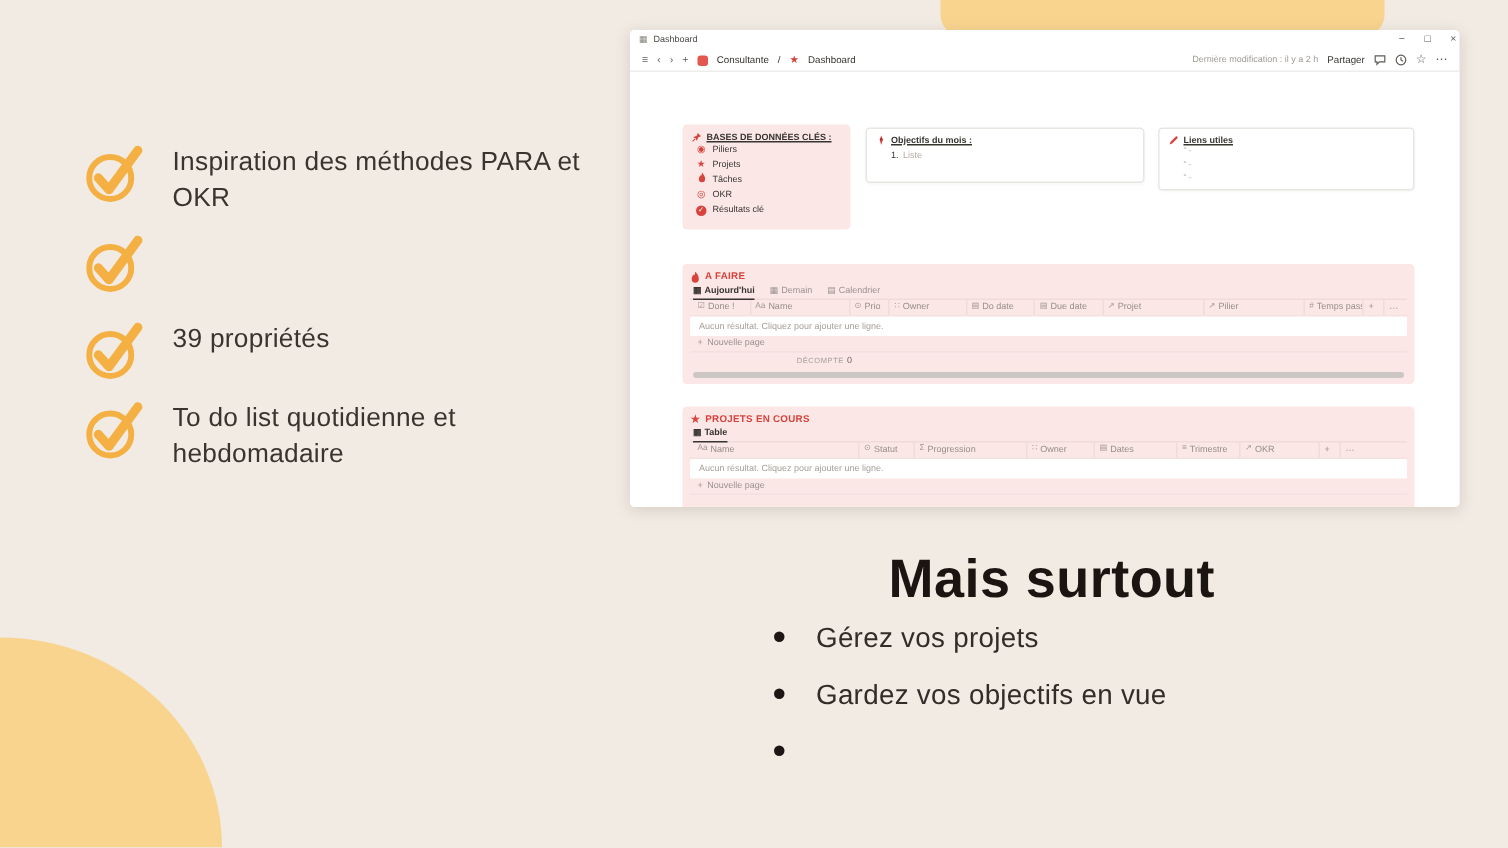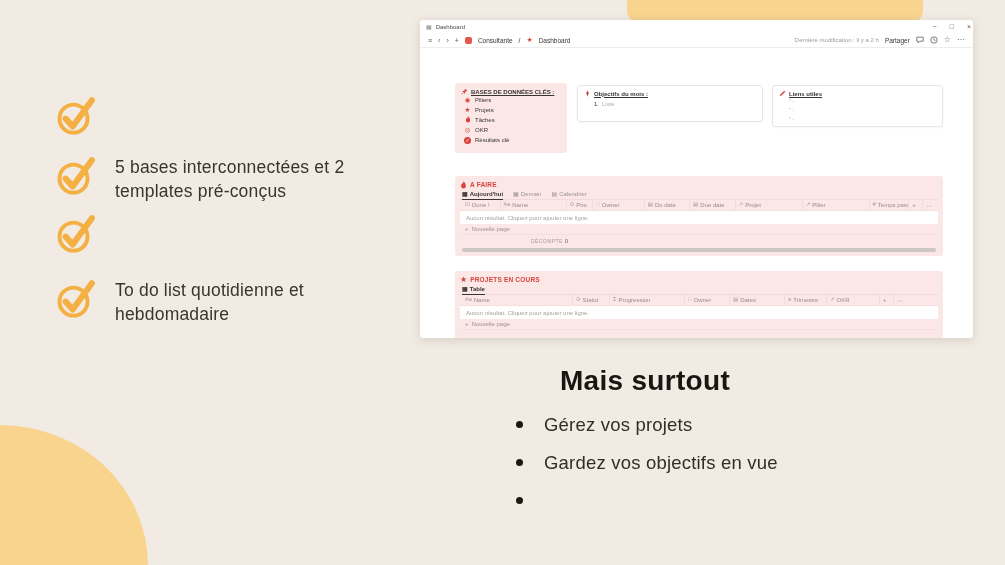--- a/index.html
+++ b/index.html
@@ -10,21 +10,21 @@
   .shape-top-right { position:absolute; left:627px; top:0; width:296px; height:24px;
     background:#f8d48f; border-radius:0 0 14px 14px; z-index:1; }
   .shape-bottom-left { position:absolute; left:0; bottom:0; width:148px; height:140px;
     background:#f8d48f; border-top-right-radius:148px 140px; z-index:1; }
 
   
   .checklist { position:absolute; left:56px; top:93px; z-index:2; }
   .check-item { position:absolute; left:0; display:flex; gap:17px; width:360px; }
   .check-item svg { flex:0 0 42px; width:42px; height:42px; }
   .check-item p { font-size:17.5px; line-height:24px; color:#3a342f; width:295px; letter-spacing:.2px; }
-  .ci-0 { top:2px; } .ci-1 { top:62px; } .ci-2 { top:120px; } .ci-3 { top:173px;margin-top:12px; }
+  .ci-0 { top:2px; } .ci-1 { top:62px; } .ci-2 { top:120px; } .ci-3 { top:173px; }
 
   
   .window { position:absolute; left:420px; top:20px; width:553px; height:318px; background:#fff;
     border-radius:3px; box-shadow:0 2px 10px rgba(90,70,50,.18); z-index:2; overflow:hidden;
     font-family:"Liberation Sans", sans-serif; }
   .titlebar { height:13px; display:flex; align-items:center; padding:0 6px; gap:4px; }
   .titlebar .app-ic { font-size:6px; color:#8a8680; line-height:1; }
   .titlebar .ttl { font-size:6px; color:#4c4844; }
   .win-controls { margin-left:auto; display:flex; gap:13px; align-items:center; }
   .win-controls span { font-size:7px; color:#5c5855; line-height:1; }
@@ -84,52 +84,53 @@
     font-size:6px; color:#a8a09a; border-radius:1px; }
   .newpage { height:11px; display:flex; align-items:center; gap:3px; padding-left:5px;
     font-size:6px; color:#9b9491; border-bottom:1px solid #f3e0df; }
   .countrow { height:9px; display:flex; align-items:center; justify-content:flex-end;
     width:108px; gap:2px; margin-top:1px; }
   .count-label { font-size:5px; letter-spacing:.4px; color:#a59d98; }
   .count-value { font-size:6px; color:#6f6965; }
   .hscroll { height:4px; background:#ccc7c2; border-radius:2px; margin:3px 2px 0 2px; }
 
   
-  .bottom-head { position:absolute; left:480px; top:365px; width:330px; text-align:center;
-    font-size:28px; font-weight:800; color:#1b1511; letter-spacing:.3px; z-index:2; }
+  .bottom-head { position:absolute; left:480px; top:365px; width:330px; text-align:right;
+    font-size:36px; font-weight:800; color:#1b1511; letter-spacing:.3px; z-index:2; }
   .bottom-list { position:absolute; left:516px; top:413px; list-style:none; z-index:2; }
   .bottom-list li { display:flex; gap:21px; margin-bottom:15px; align-items:flex-start; }
   .dot { width:7px; height:7px; border-radius:50%; background:#1c1714; margin-top:8px; flex:0 0 7px; }
   .bottom-list p { font-size:18.5px; color:#322d28; letter-spacing:.2px; line-height:23px; }
 </style>
 </head>
 <body>
 
 <div class="shape-top-right"></div>
 <div class="shape-bottom-left"></div>
 
 <div class="checklist">
   <div class="check-item ci-0">
     <svg viewBox="0 0 48 48">
       <circle cx="20" cy="27" r="16" fill="none" stroke="#f4b042" stroke-width="4.5"></circle>
       <path d="M11 27 L19 36 L41 6" fill="none" stroke="#f4b042" stroke-width="7" stroke-linecap="round" stroke-linejoin="round"></path>
     </svg>
+    <p>Inspiration des méthodes PARA et OKR</p>
   </div>
   <div class="check-item ci-1">
     <svg viewBox="0 0 48 48">
       <circle cx="20" cy="27" r="16" fill="none" stroke="#f4b042" stroke-width="4.5"></circle>
       <path d="M11 27 L19 36 L41 6" fill="none" stroke="#f4b042" stroke-width="7" stroke-linecap="round" stroke-linejoin="round"></path>
     </svg>
-    <p>5 bases interconnectées et 2 templates pré-conçus</p>
   </div>
   <div class="check-item ci-2">
     <svg viewBox="0 0 48 48">
       <circle cx="20" cy="27" r="16" fill="none" stroke="#f4b042" stroke-width="4.5"></circle>
       <path d="M11 27 L19 36 L41 6" fill="none" stroke="#f4b042" stroke-width="7" stroke-linecap="round" stroke-linejoin="round"></path>
     </svg>
+    <p>39 propriétés</p>
   </div>
   <div class="check-item ci-3">
     <svg viewBox="0 0 48 48">
       <circle cx="20" cy="27" r="16" fill="none" stroke="#f4b042" stroke-width="4.5"></circle>
       <path d="M11 27 L19 36 L41 6" fill="none" stroke="#f4b042" stroke-width="7" stroke-linecap="round" stroke-linejoin="round"></path>
     </svg>
     <p>To do list quotidienne et hebdomadaire</p>
   </div>
 </div>
 

